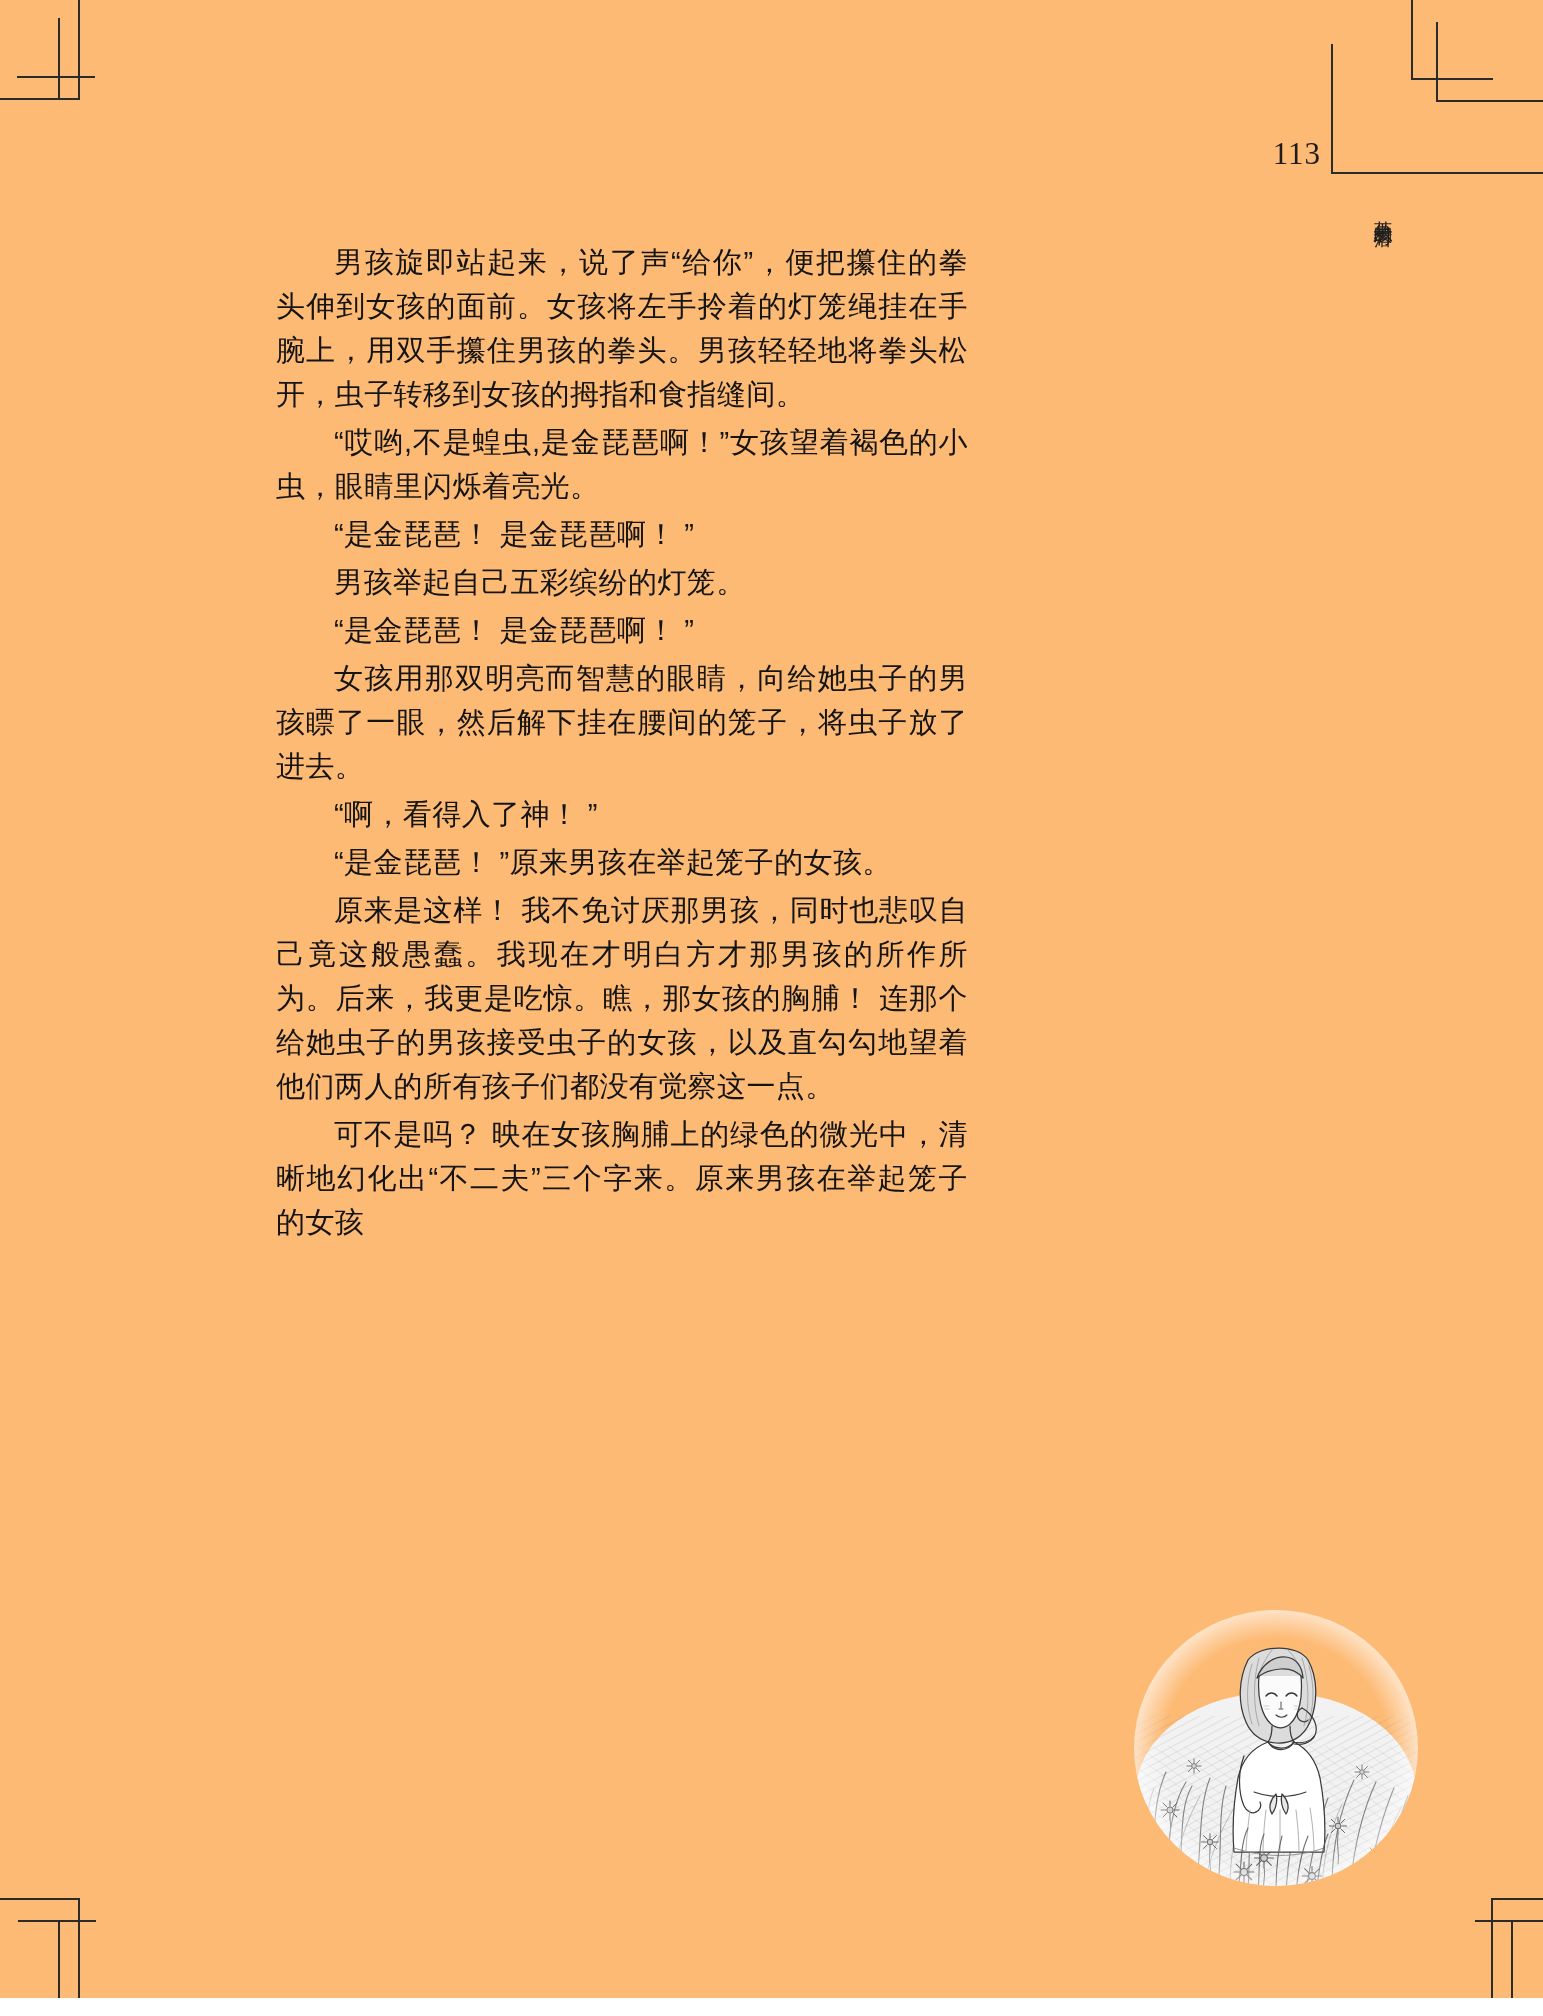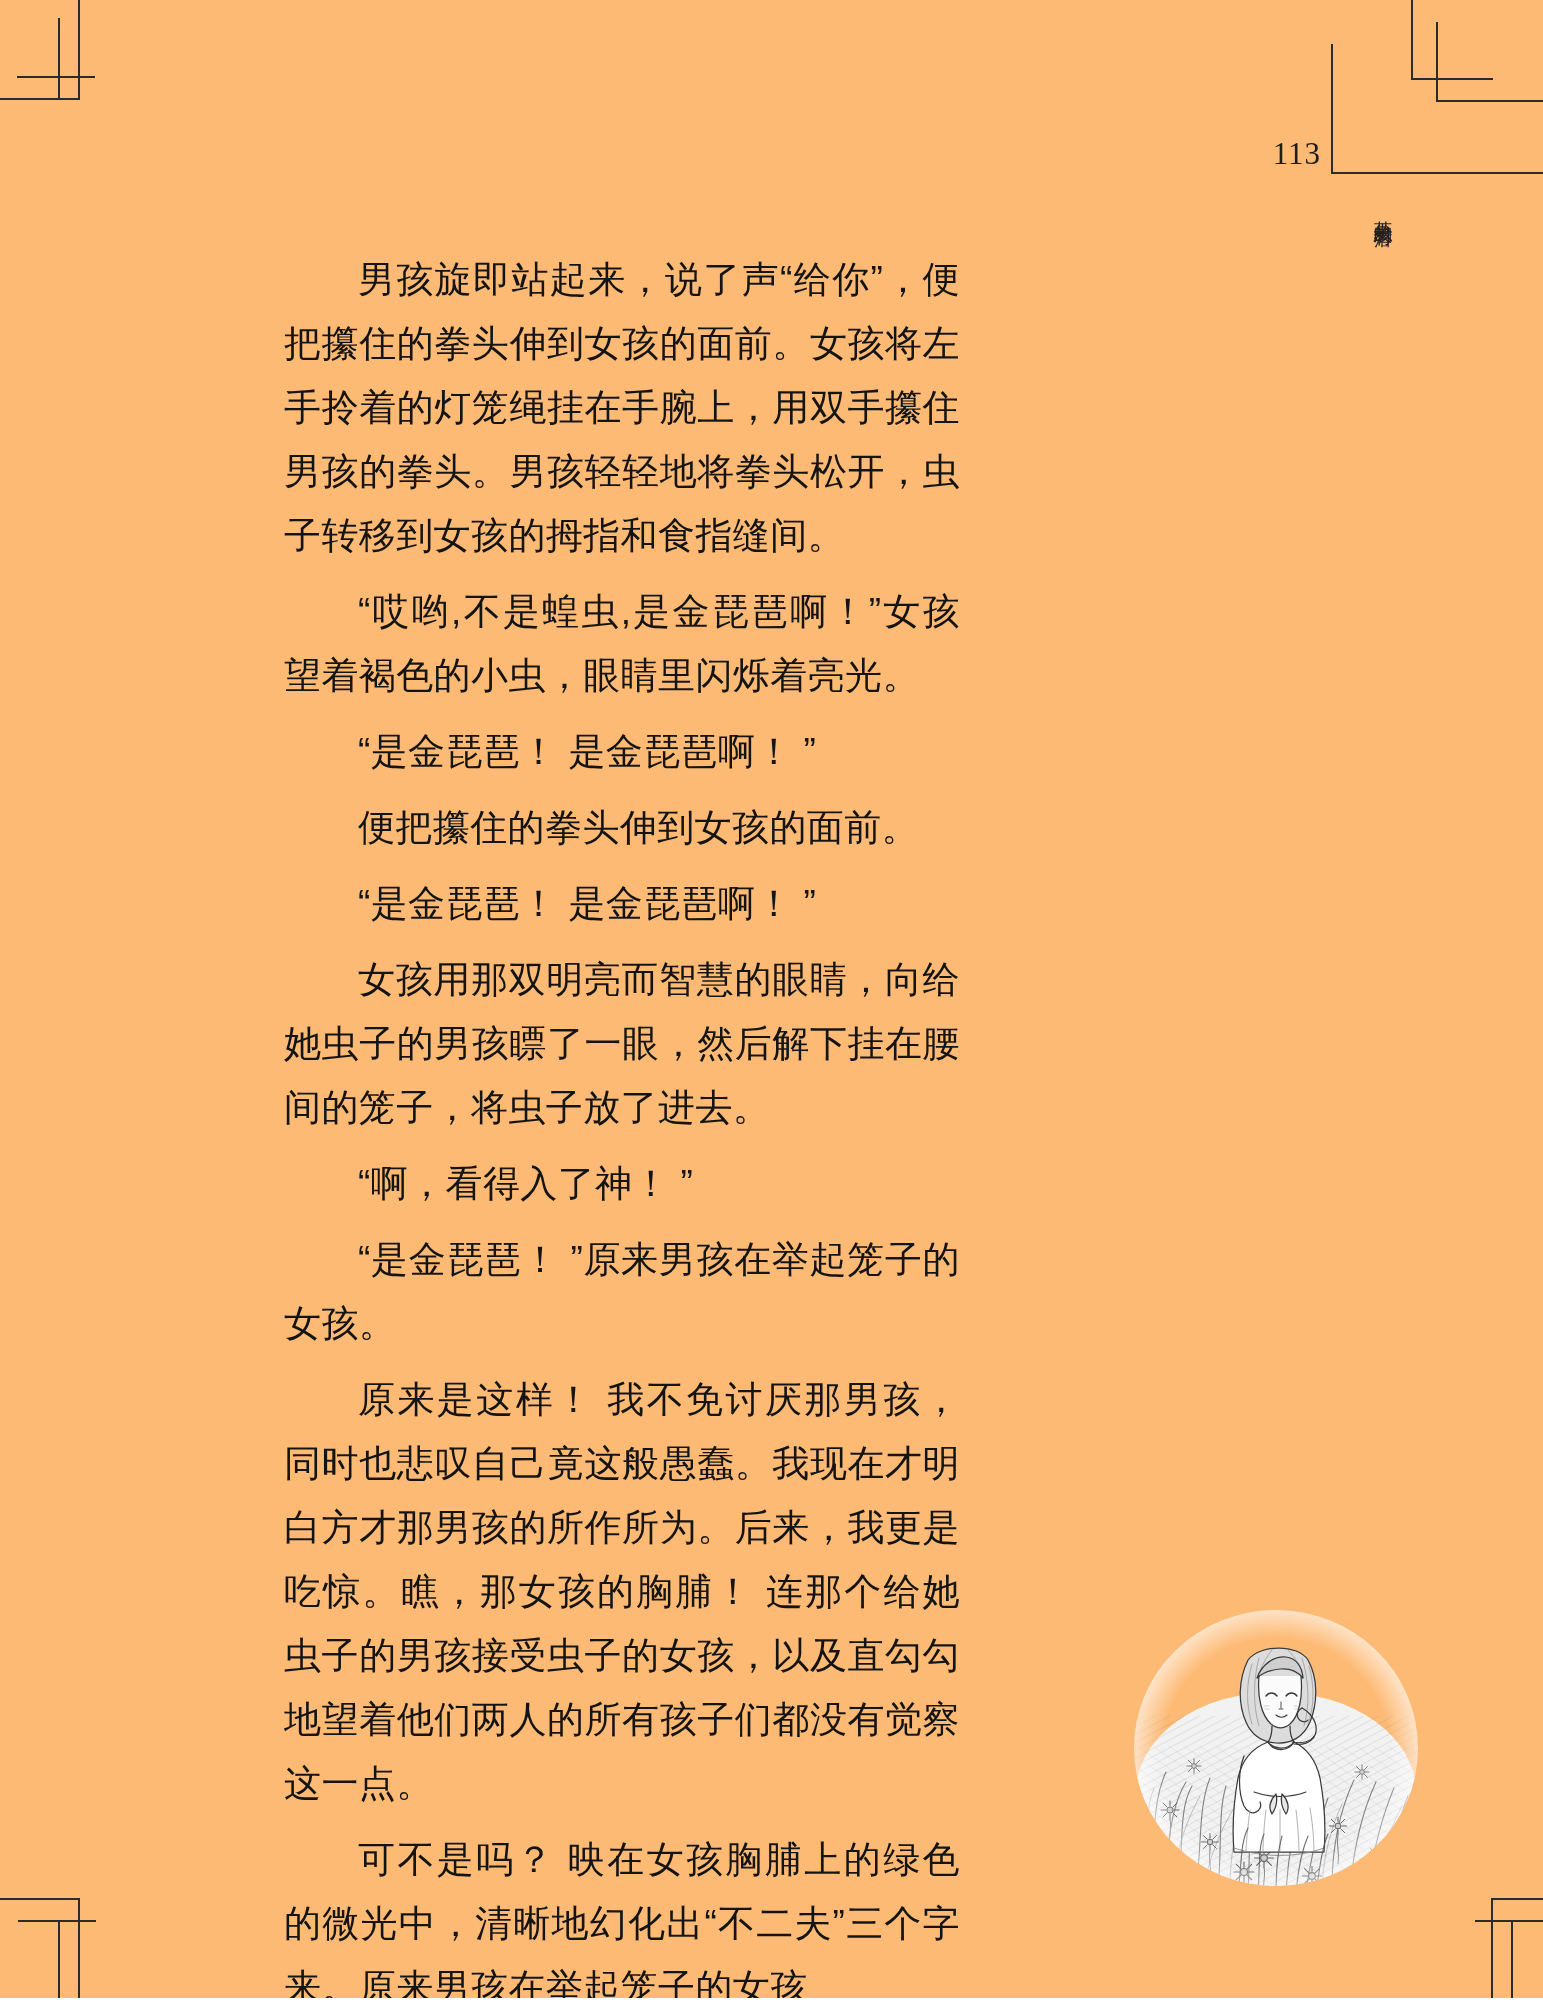--- a/index.html
+++ b/index.html
@@ -109,23 +109,23 @@
   }
 
   
   #body-text {
     position: absolute;
     left: 272px;
     top: 236px;
     width: 700px;
   }
   .para {
-    margin: 12px;
-    font-size: 37px;
-    line-height: 64px;
+    margin: 4px;
+    font-size: 29px;
+    line-height: 44px;
     color: #141414;
     text-align: justify;
     text-justify: inter-ideograph;
     letter-spacing: 0.4px;
   }
   .para.indent {
     text-indent: 2em;
   }
 
   
@@ -174,21 +174,21 @@
   </div>
 
   <div id="page-number">113</div>
 
   <div id="running-head">草虫的村落</div>
 
   <div id="body-text">
       <p class="para indent">男孩旋即站起来，说了声“给你”，便把攥住的拳头伸到女孩的面前。女孩将左手拎着的灯笼绳挂在手腕上，用双手攥住男孩的拳头。男孩轻轻地将拳头松开，虫子转移到女孩的拇指和食指缝间。</p>
       <p class="para indent">“哎哟,不是蝗虫,是金琵琶啊！”女孩望着褐色的小虫，眼睛里闪烁着亮光。</p>
       <p class="para indent">“是金琵琶！ 是金琵琶啊！ ”</p>
-      <p class="para indent">便把攥住的拳头伸到女孩的面前。</p>
+      <p class="para indent">男孩举起自己五彩缤纷的灯笼。</p>
       <p class="para indent">“是金琵琶！ 是金琵琶啊！ ”</p>
       <p class="para indent">女孩用那双明亮而智慧的眼睛，向给她虫子的男孩瞟了一眼，然后解下挂在腰间的笼子，将虫子放了进去。</p>
       <p class="para indent">“啊，看得入了神！ ”</p>
       <p class="para indent">“是金琵琶！ ”原来男孩在举起笼子的女孩。</p>
       <p class="para indent">原来是这样！ 我不免讨厌那男孩，同时也悲叹自己竟这般愚蠢。我现在才明白方才那男孩的所作所为。后来，我更是吃惊。瞧，那女孩的胸脯！ 连那个给她虫子的男孩接受虫子的女孩，以及直勾勾地望着他们两人的所有孩子们都没有觉察这一点。</p>
       <p class="para indent">可不是吗？ 映在女孩胸脯上的绿色的微光中，清晰地幻化出“不二夫”三个字来。原来男孩在举起笼子的女孩</p>
     </div>
 
   <div id="illustration">
     <svg viewBox="0 0 300 300" width="300" height="300" aria-hidden="true">

